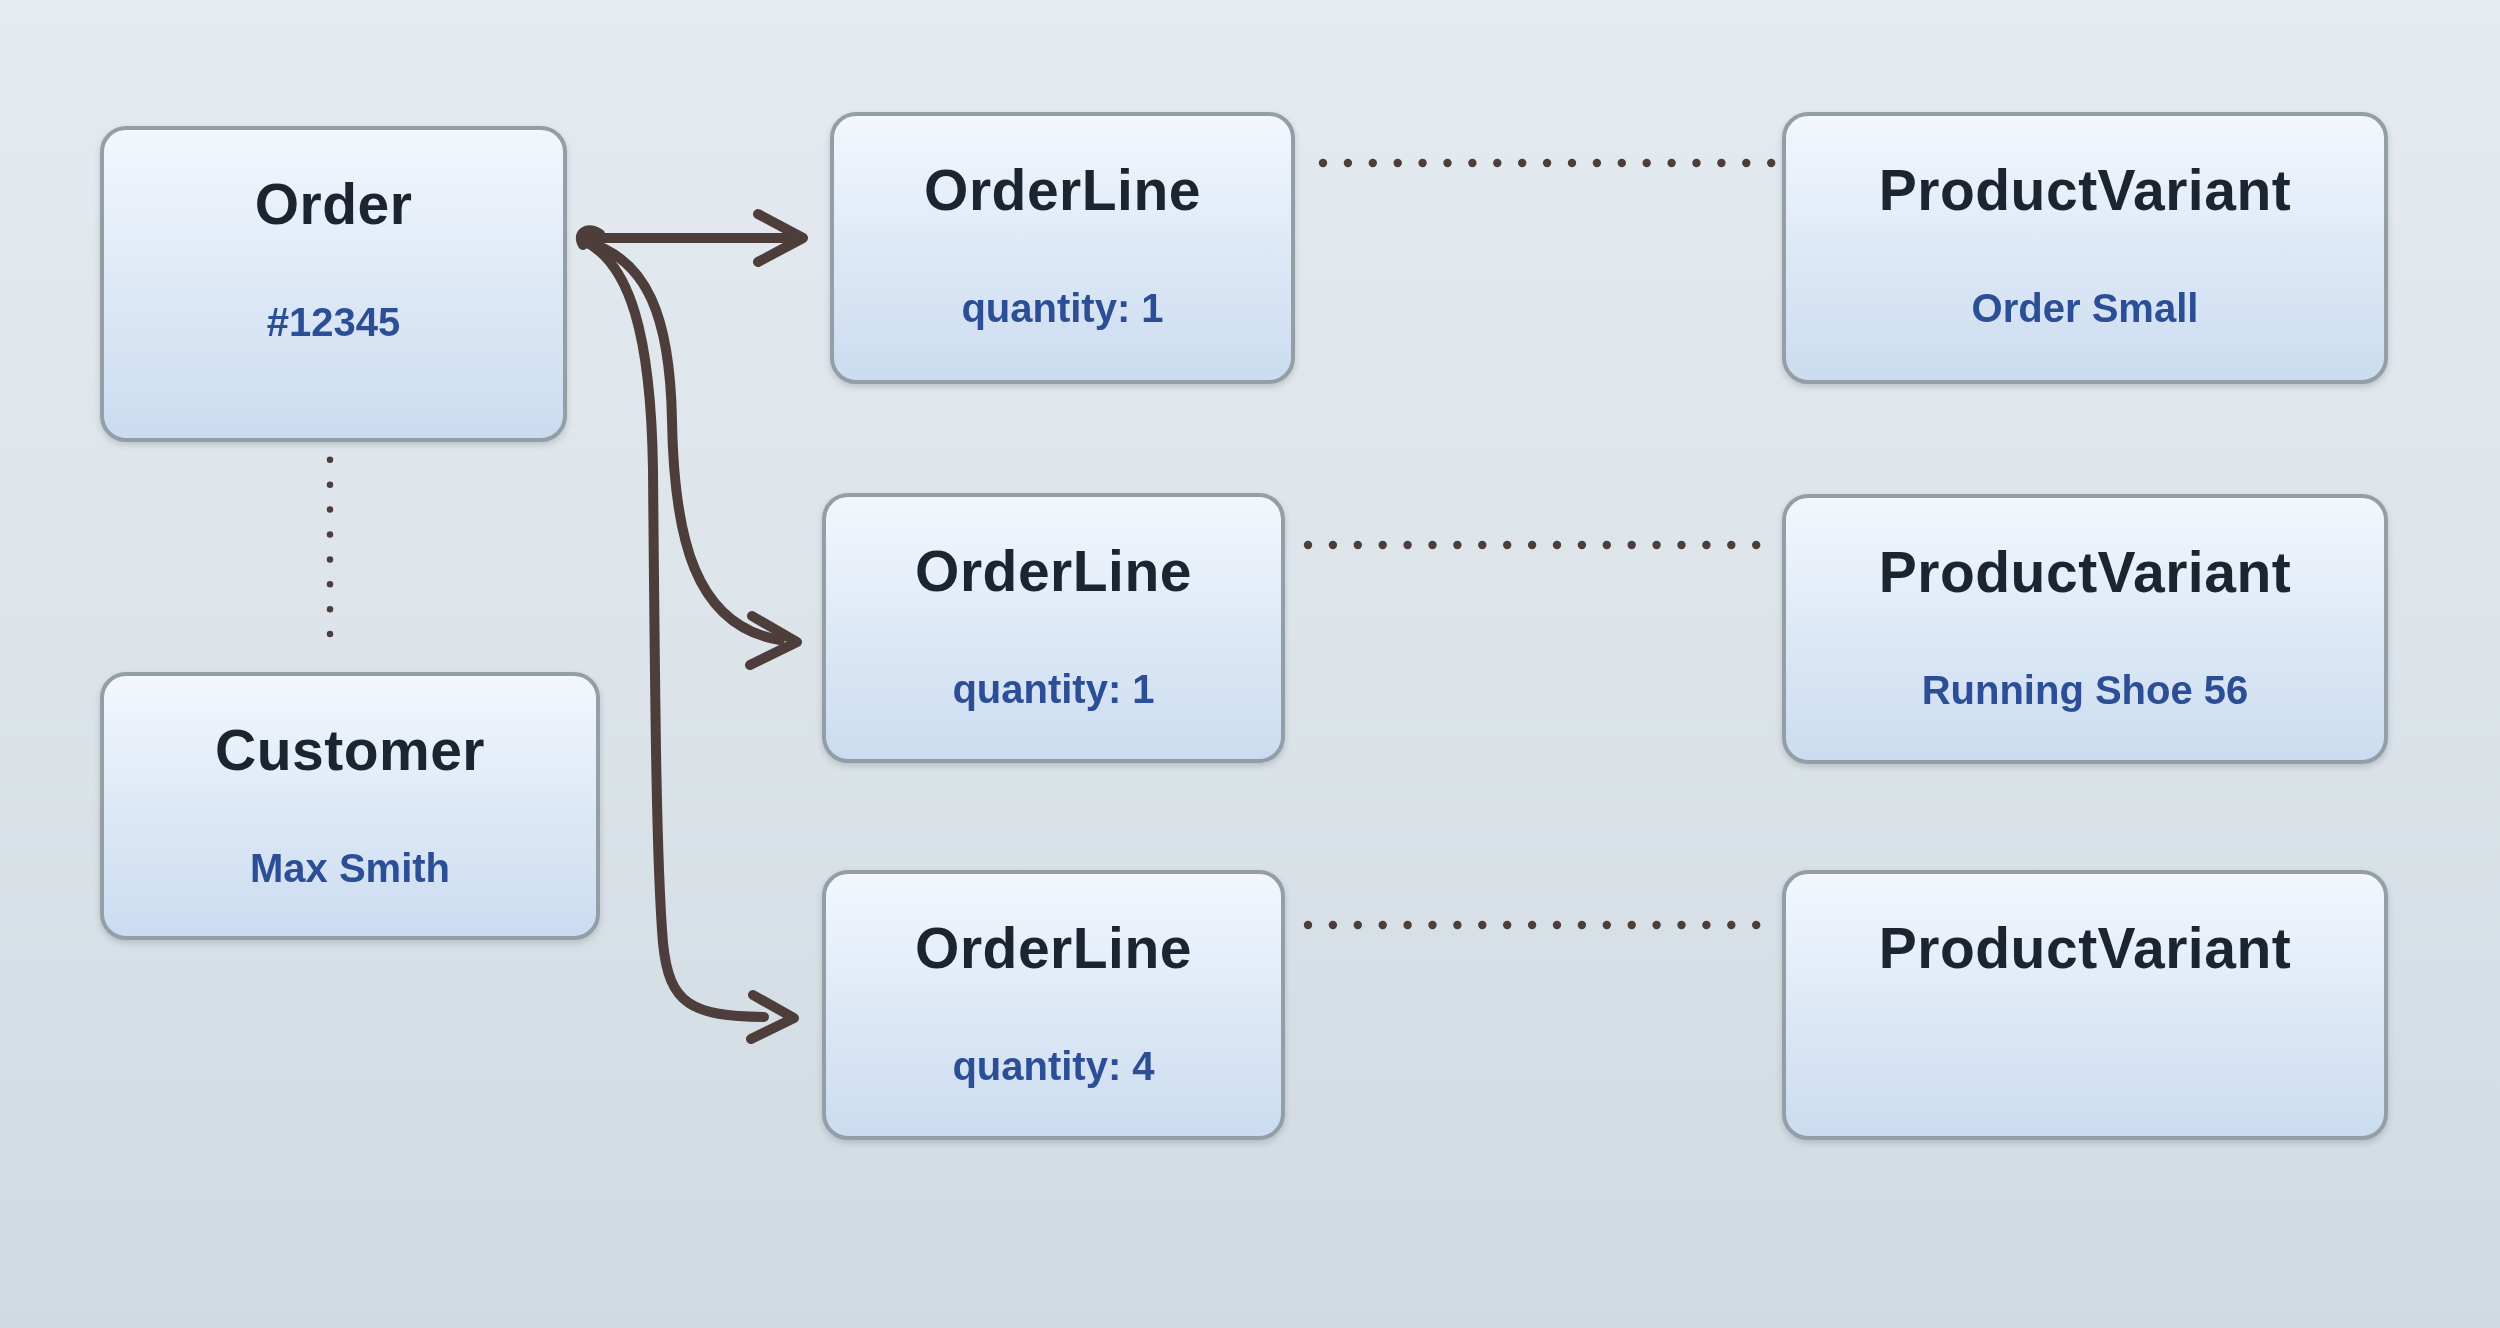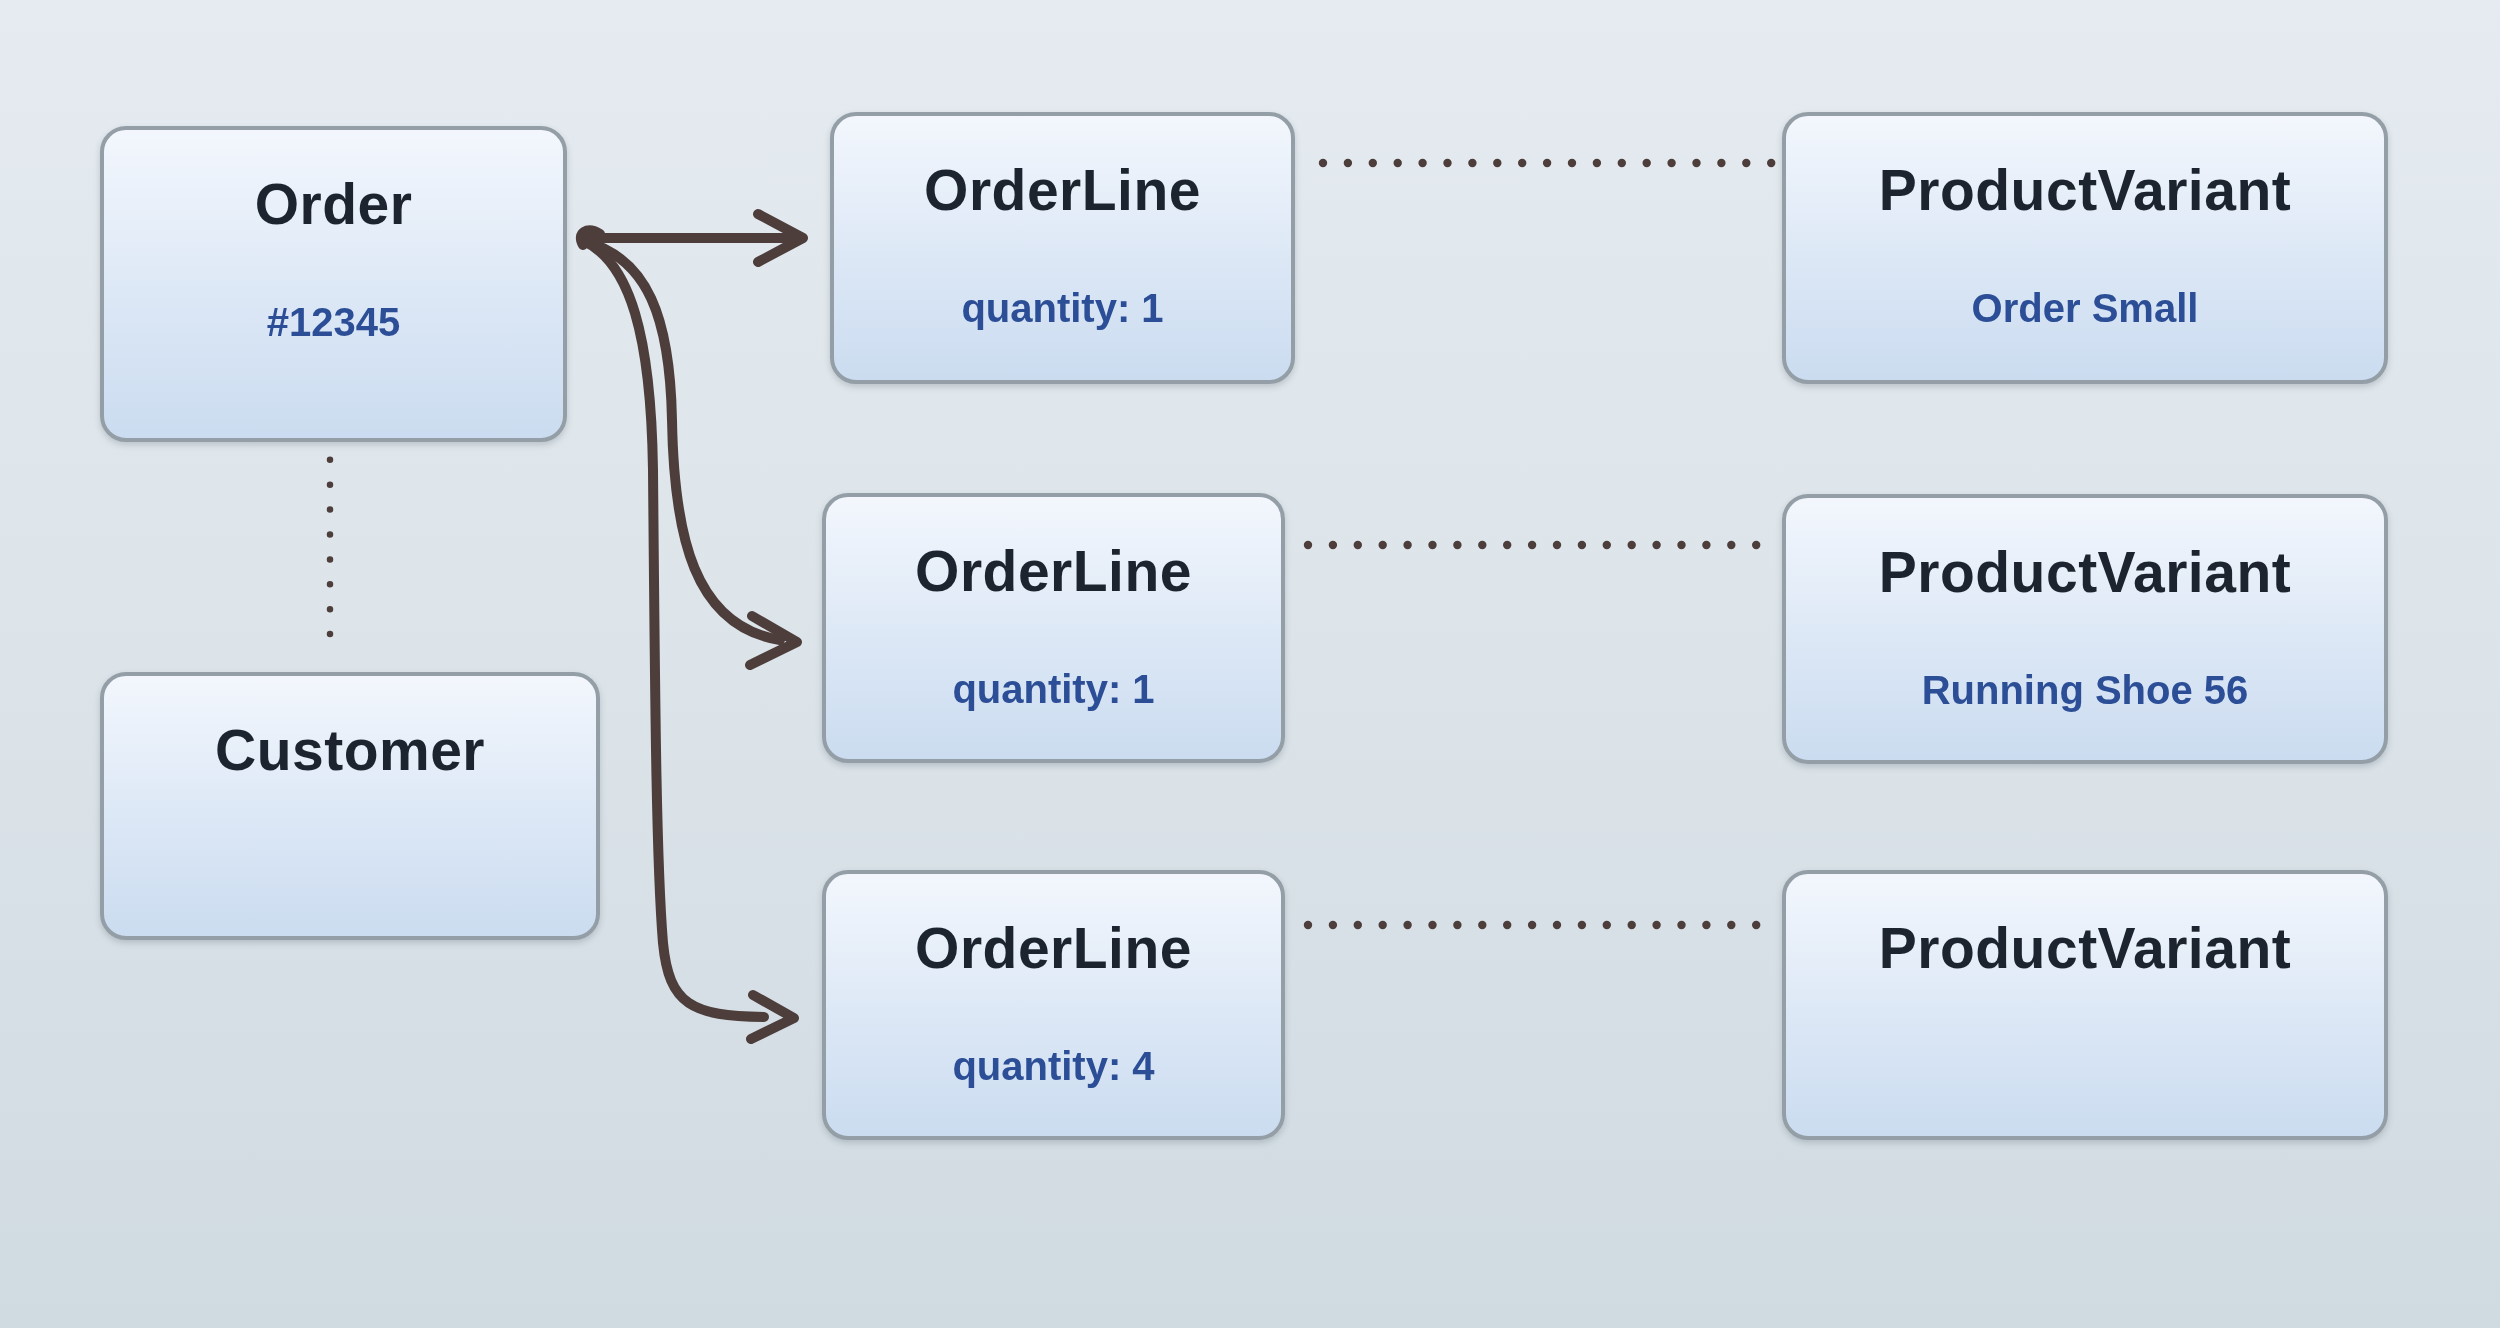--- a/index.html
+++ b/index.html
@@ -65,20 +65,21 @@
     <path class="connector" d="M 753 995 L 794 1018 L 751 1039"></path>
   </svg>
 
   <div class="node n-order">
     <div class="node-title">Order</div>
     <div class="node-value">#12345</div>
   </div>
 
   <div class="node n-customer">
     <div class="node-title">Customer</div>
+    <div class="node-value">Max Smith</div>
   </div>
 
   <div class="node n-ol1">
     <div class="node-title">OrderLine</div>
     <div class="node-value">quantity: 1</div>
   </div>
 
   <div class="node n-ol2">
     <div class="node-title">OrderLine</div>
     <div class="node-value">quantity: 1</div>

